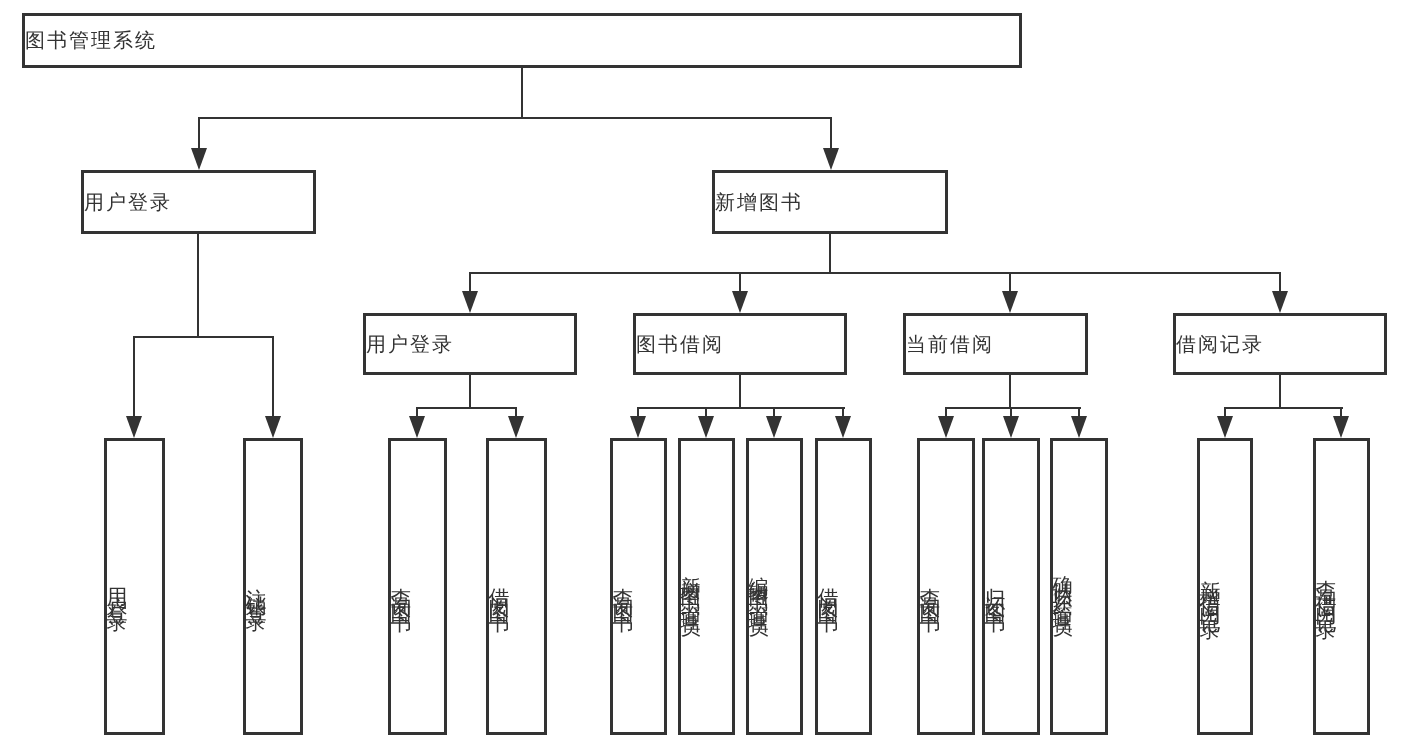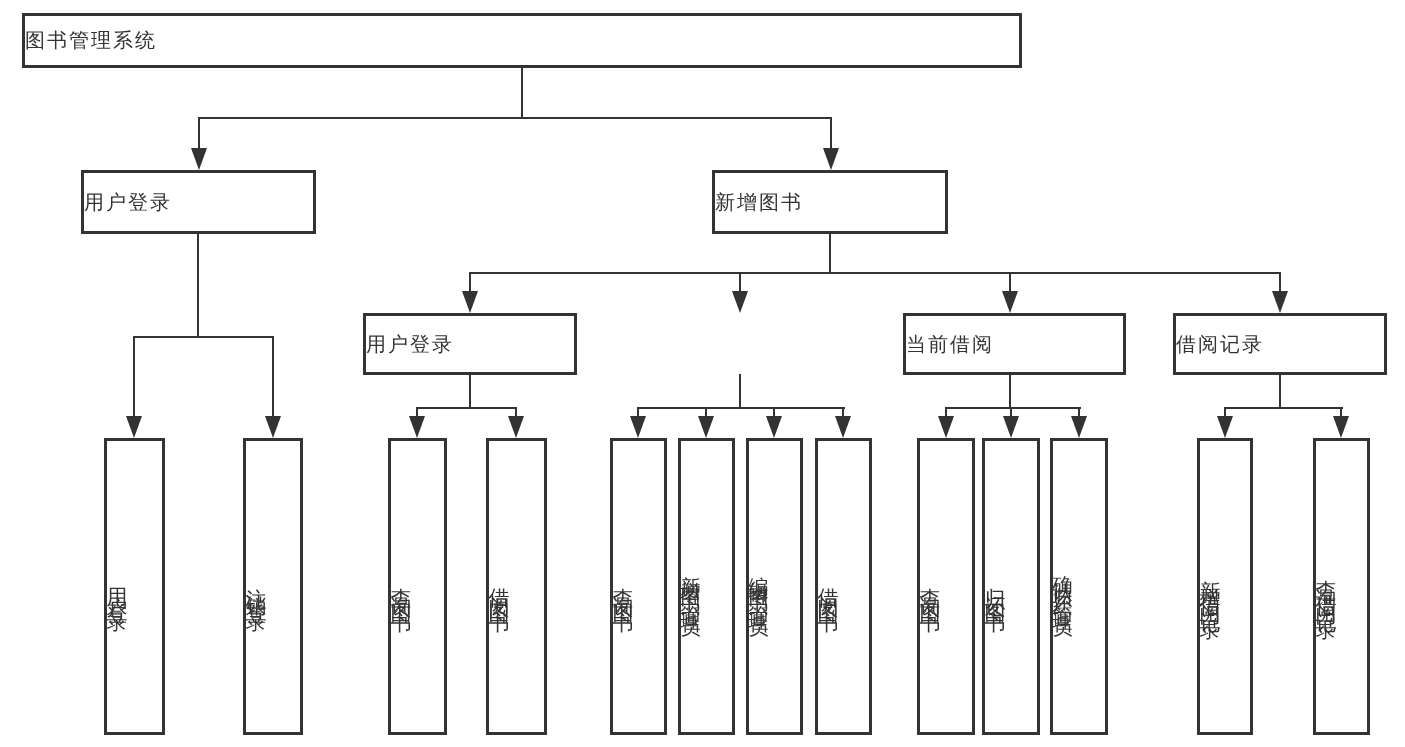--- a/index.html
+++ b/index.html
@@ -96,21 +96,24 @@
   <div class="vl" style="left:1009px;top:272px;height:21px"></div>
   <div class="vl" style="left:1279px;top:272px;height:21px"></div>
   <div class="arr" style="left:462px;top:291px"></div>
   <div class="arr" style="left:732px;top:291px"></div>
   <div class="arr" style="left:1002px;top:291px"></div>
   <div class="arr" style="left:1272px;top:291px"></div>
 
   <div class="box" style="left:363px;top:313px;width:214px;height:62px">
     <span class="lbl">用户登录</span>
   </div>
-  <div class="box" style="left:903px;top:313px;width:223px;height:62px">
+  <div class="box" style="left:633px;top:313px;width:214px;height:62px">
+    <span class="lbl">图书借阅</span>
+  </div>
+  <div class="box" style="left:903px;top:313px;width:185px;height:62px">
     <span class="lbl">当前借阅</span>
   </div>
   <div class="box" style="left:1173px;top:313px;width:214px;height:62px">
     <span class="lbl">借阅记录</span>
   </div>
 
   <div class="vl" style="left:469px;top:374px;height:35px"></div>
   <div class="hl" style="left:416px;top:407px;width:101px"></div>
   <div class="vl" style="left:416px;top:407px;height:11px"></div>
   <div class="vl" style="left:515px;top:407px;height:11px"></div>

